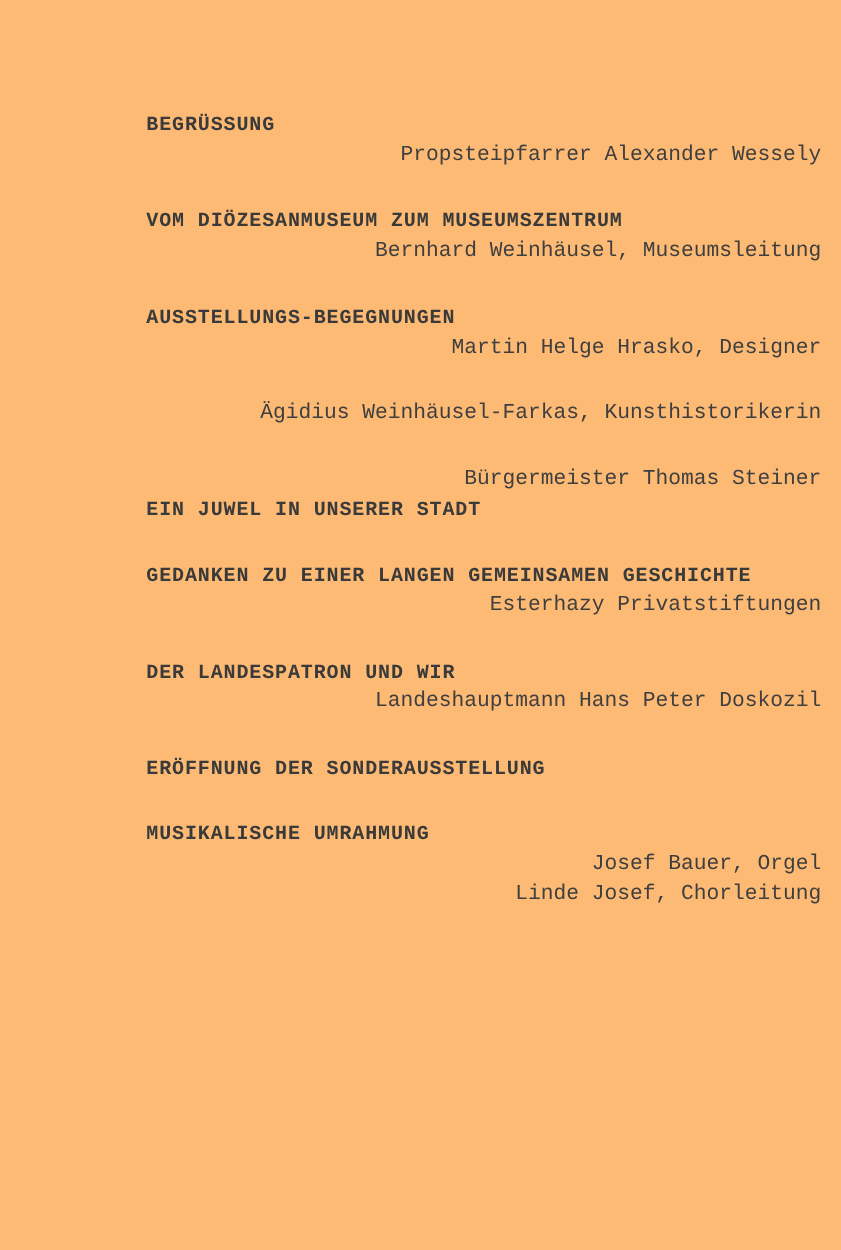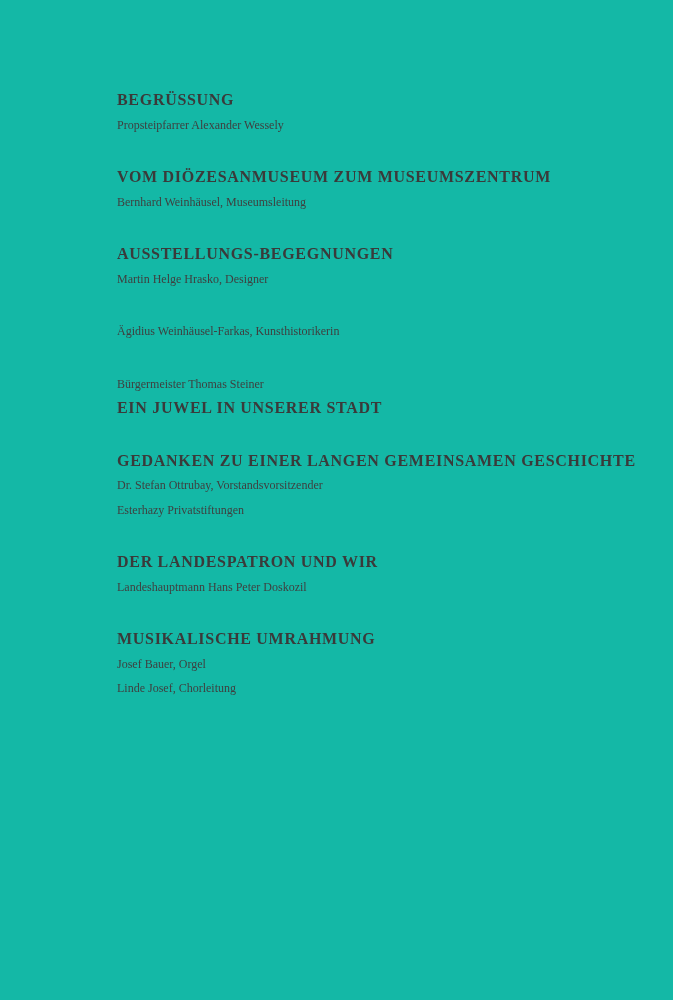--- a/index.html
+++ b/index.html
@@ -5,48 +5,49 @@
   html, body {
     margin: 0;
     padding: 0;
     background: #e9e9e9;
   }
   .page {
     position: relative;
     width: 673px;
     height: 1000px;
     margin: 0 auto;
-    background: #14b8a6;
+    background: #fdba74;
     overflow: hidden;
-    font-family: Liberation Serif, serif;
+    font-family: Liberation Mono, monospace;
   }
   .program {
     position: absolute;
     left: 117px;
     top: 88px;
     width: 540px;
   }
   .section {
     margin-bottom: 28px;
   }
   .title-line {
     font-size: 16px;
     font-weight: 700;
     letter-spacing: 0.7px;
     line-height: 24.5px;
     color: #3a3a3a;
     text-transform: uppercase;
     white-space: nowrap;
   }
   .detail-line {
-    font-size: 12px;
+    font-size: 17px;
     font-weight: 400;
     line-height: 24.5px;
     color: #3f3f3f;
     white-space: nowrap;
+    text-align: right;
   }
 </style>
 </head>
 <body>
 
 <div class="page">
   <div class="program">
   <div class="section">
     <div>
           <div class="title-line">BEGRÜSSUNG</div>
@@ -87,35 +88,37 @@
     <div>
           <div class="title-line">EIN JUWEL IN UNSERER STADT</div>
         </div>
   </div>
 
   <div class="section">
     <div>
           <div class="title-line">GEDANKEN ZU EINER LANGEN GEMEINSAMEN GESCHICHTE</div>
         </div>
     <div>
-          <div class="detail-line">Dr. Stefan Ottrubay, Vorstandsvorsitzender</div>
           <div class="detail-line">Esterhazy Privatstiftungen</div>
         </div>
   </div>
 
   <div class="section">
     <div>
           <div class="title-line">DER LANDESPATRON UND WIR</div>
         </div>
     <div>
           <div class="detail-line">Landeshauptmann Hans Peter Doskozil</div>
         </div>
   </div>
 
   <div class="section">
+    <div>
+          <div class="title-line">ERÖFFNUNG DER SONDERAUSSTELLUNG</div>
+        </div>
   </div>
 
   <div class="section">
     <div>
           <div class="title-line">MUSIKALISCHE UMRAHMUNG</div>
         </div>
     <div>
           <div class="detail-line">Josef Bauer, Orgel</div>
           <div class="detail-line">Linde Josef, Chorleitung</div>
         </div>

